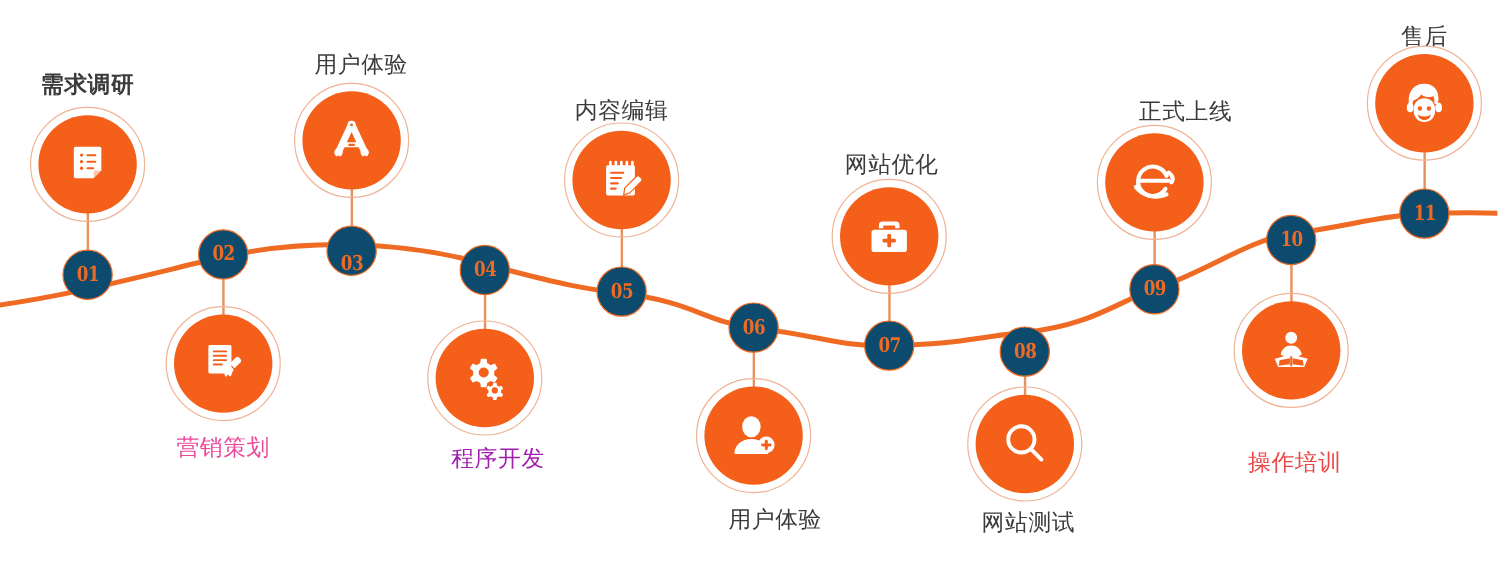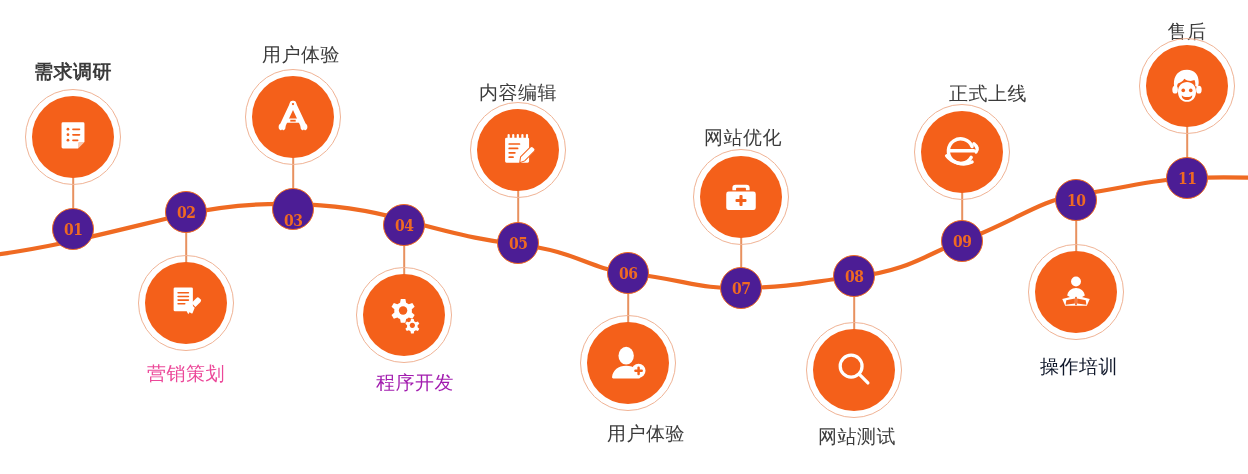--- a/index.html
+++ b/index.html
@@ -43,21 +43,21 @@
   }
 
   
   .badge {
     position: absolute;
     width: 42px;
     height: 42px;
     margin-left: -21px;
     margin-top: -21px;
     border-radius: 50%;
-    background: #4c1d95;
+    background: #0c4a6e;
     border: 1.6px solid #ef6a22;
     box-sizing: border-box;
     display: flex;
     align-items: center;
     justify-content: center;
     z-index: 6;
   }
   .badge-num {
     font-family: "DejaVu Serif", "Liberation Serif", serif;
     font-size: 17px;
@@ -292,21 +292,21 @@
         <div class="ring-outer" style="border-color: rgb(240, 179, 149);"></div>
         <div class="disc" style="background: rgb(244, 96, 26);">
           <svg viewBox="0 0 48 48" width="46" height="46">
     <g fill="none" stroke="#ffffff" stroke-width="3.4" stroke-linecap="round">
       <circle cx="21" cy="20" r="11.4"></circle>
       <line x1="29.4" x2="38.5" y1="28.4" y2="37.5"></line>
     </g>
   </svg>
         </div>
       </div>
-      <div class="badge" style="left: 854px; top: 276px; border-color: rgb(239, 106, 34);">
+      <div class="badge" style="left: 854px; top: 293px; border-color: rgb(239, 106, 34);">
         <span class="badge-num" style="color: rgb(239, 106, 34);">08</span>
       </div>
       <div class="caption" style="left: 857px; top: 427px; color: rgb(59, 59, 59);">网站测试</div>
       <div class="stem" style="background: rgb(232, 145, 95); left: 962px; top: 152px; height: 89px;"></div>
       <div class="disc-wrap" style="left: 962px; top: 152px;">
         <div class="ring-outer" style="border-color: rgb(240, 179, 149);"></div>
         <div class="disc" style="background: rgb(244, 96, 26);">
           <svg viewBox="0 0 48 48" width="46" height="46">
     <g fill="none" stroke="#ffffff" stroke-width="3.6" stroke-linecap="round">
       <path d="M33.6 29.6 a12.8 12.8 0 1 1 0.9 -11.3"></path>
@@ -336,21 +336,21 @@
       <rect x="23.1" y="29.3" width="1.8" height="9.1"></rect>
       <path d="M13.4 33 l9.4 -1.8 v5.4 l-10.1 1.3 z"></path>
       <path d="M34.6 33 l-9.4 -1.8 v5.4 l10.1 1.3 z"></path>
     </g>
   </svg>
         </div>
       </div>
       <div class="badge" style="left: 1076px; top: 200px; border-color: rgb(239, 106, 34);">
         <span class="badge-num" style="color: rgb(239, 106, 34);">10</span>
       </div>
-      <div class="caption" style="left: 1079px; top: 357px; color: #0f172a;">操作培训</div>
+      <div class="caption" style="left: 1079px; top: 377px; color: #ef4444;">操作培训</div>
       <div class="stem" style="background: rgb(232, 145, 95); left: 1187px; top: 86px; height: 92px;"></div>
       <div class="disc-wrap" style="left: 1187px; top: 86px;">
         <div class="ring-outer" style="border-color: rgb(240, 179, 149);"></div>
         <div class="disc" style="background: rgb(244, 96, 26);">
           <svg viewBox="0 0 48 48" width="46" height="46">
     <g fill="#ffffff">
       <path d="M24 7 c8 0 12.2 5.4 12.2 12.8 c0 2.4 -0.4 4 -1.2 5.6 l-2.4 -1.4 c0.3 -2 0.1 -4.4 -0.8 -6.2 c-2.6 1.4 -7.6 1.2 -10.6 -1.4 c-1.4 2.4 -4.2 4.4 -6.6 5 c-0.8 1.2 -1 2.8 -0.8 4.4 l-2.3 1.4 c-0.8 -1.8 -1.2 -3.6 -1.2 -5.6 c0 -8 4.4 -14.6 13.7 -14.6 z"></path>
       <path d="M24 19.8 c5.2 0 9.4 3.6 9.4 10.1 c0 6.6 -4.2 10.5 -9.4 10.5 c-5.2 0 -9.4 -3.9 -9.4 -10.5 c0 -6.5 4.2 -10.1 9.4 -10.1 z"></path>
       <ellipse cx="11.6" cy="27.8" rx="2.9" ry="4.1"></ellipse>
       <ellipse cx="36.4" cy="27.8" rx="2.9" ry="4.1"></ellipse>

